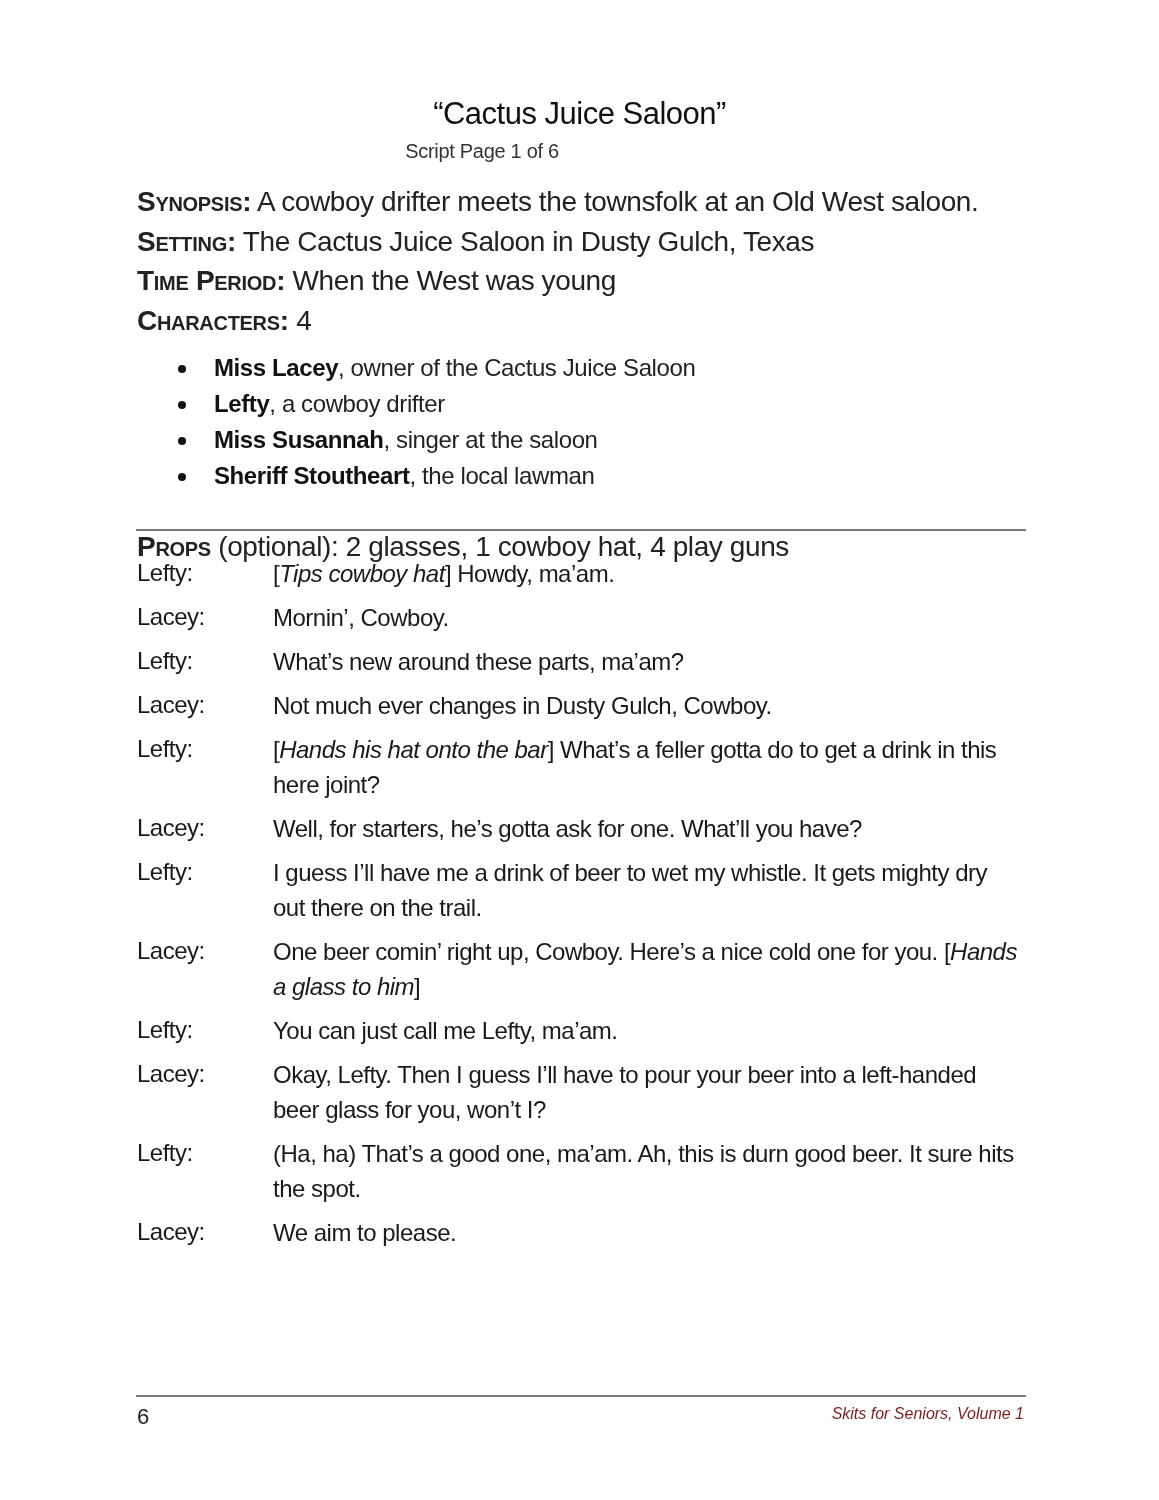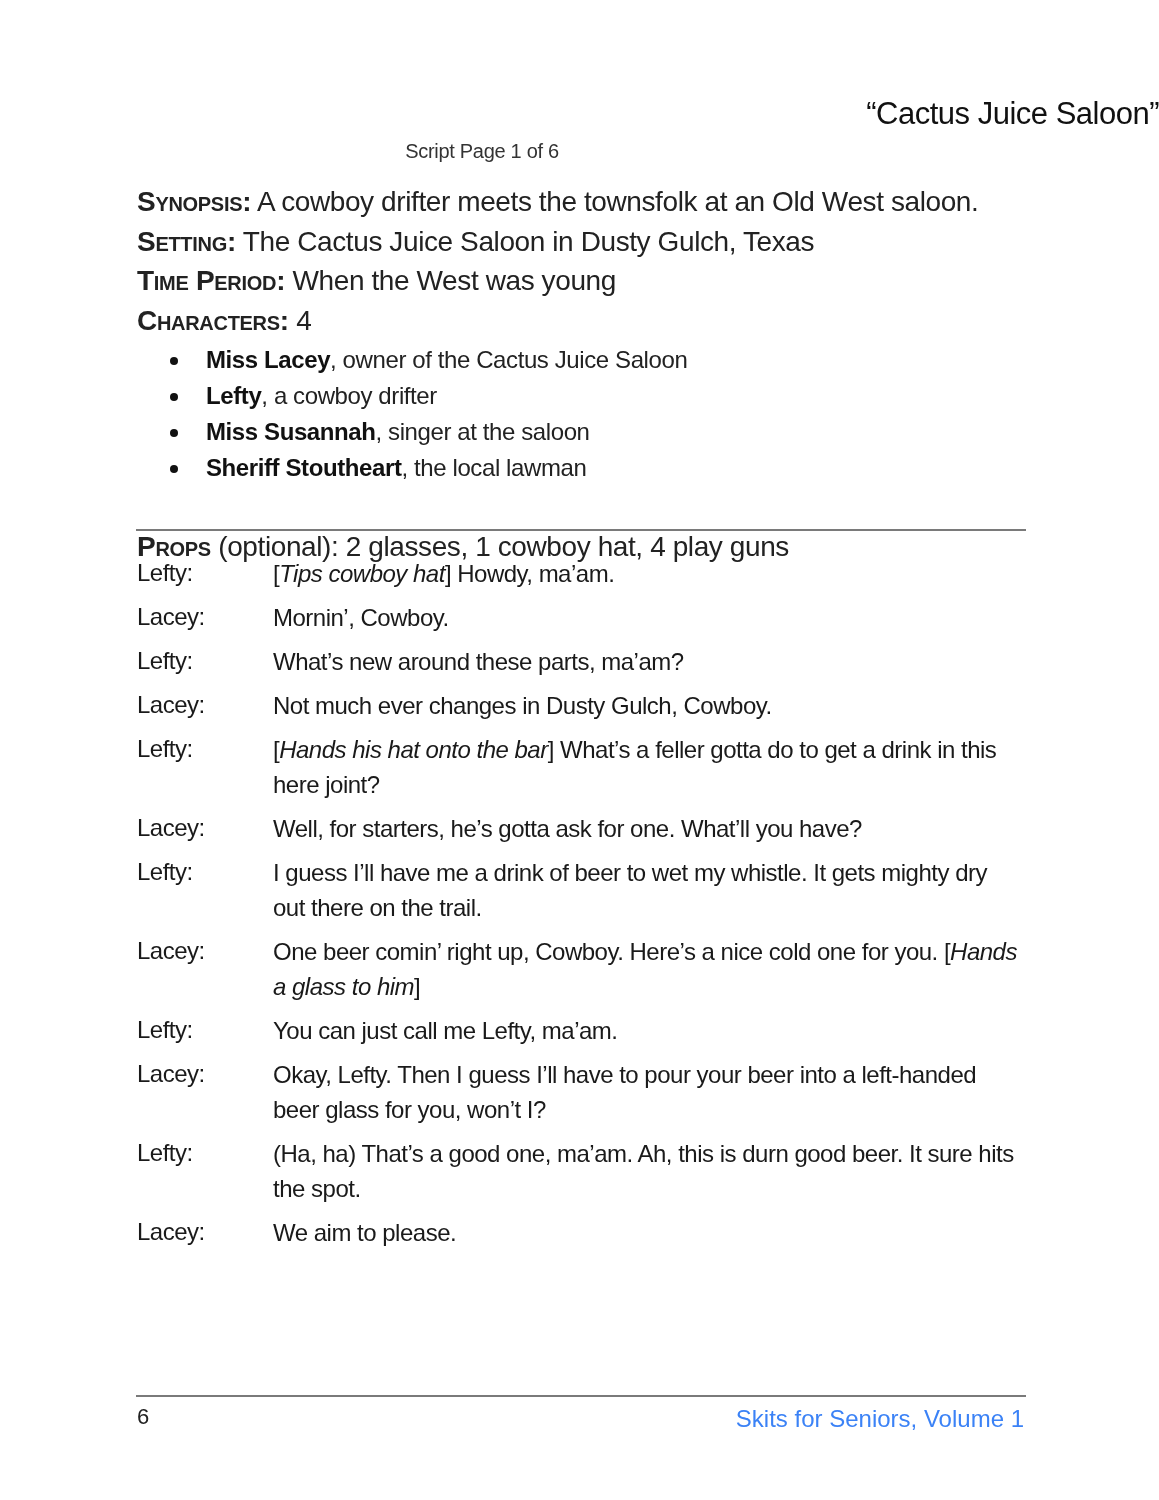--- a/index.html
+++ b/index.html
@@ -1,48 +1,48 @@
 <!DOCTYPE html>
 <html><head>
   <meta charset="utf-8">
   <style>
     html, body { margin: 0; padding: 0; background: #ffffff; }
     body { width: 1159px; height: 1500px; position: relative; overflow: hidden;
            font-family: "Liberation Sans", "DejaVu Sans", sans-serif; color: #1a1a1a; }
     .page { position: absolute; left: 0; top: 0; width: 1159px; height: 1500px; }
 
-    .title { position: absolute; top: 96px; left: 0; width: 1159px; text-align: right;
+    .title { position: absolute; top: 96px; left: 0; width: 1159px; text-align: center;
              font-size: 31px; letter-spacing: -0.5px; color: #111; }
     .subtitle { position: absolute; top: 140px; left: 0; width: 964px; text-align: center;
                 font-size: 20px; color: #333; letter-spacing: -0.3px; }
 
     .meta { position: absolute; left: 137px; width: 890px; font-size: 28px; letter-spacing: -0.4px; color: #222; }
     .meta .lbl { font-weight: bold; font-variant: small-caps; letter-spacing: -0.3px; }
     .m-syn { top: 186px; }
     .m-set { top: 226px; }
     .m-time { top: 265px; }
     .m-char { top: 305px; }
 
-    .cast { position: absolute; left: 170px; top: 345px; margin: 0; padding: 0; list-style: none; }
+    .cast { position: absolute; left: 170px; top: 345px; margin: 8px; padding: 0; list-style: none; }
     .cast li { font-size: 24px; letter-spacing: -0.4px; height: 36px; line-height: 30px; position: relative; padding-left: 36px; color: #222; }
     .cast li .bullet { position: absolute; left: 0; top: 12px; width: 8px; height: 8px; border-radius: 50%; background: #111; }
     .cast li b { font-weight: bold; color: #111; }
 
     .m-props { top: 495px; margin-top: 36px; }
     .rule-top { position: absolute; left: 136px; top: 529px; width: 890px; height: 0; border-top: 2px solid #7a7a7a; }
 
     .dialogue { position: absolute; left: 137px; top: 557px; width: 890px; }
     .line { display: flex; margin-bottom: 10px; }
     .speaker { width: 136px; flex: 0 0 136px; font-size: 24px; letter-spacing: -0.5px; line-height: 32px; color: #1a1a1a; }
     .speech { width: 750px; font-size: 24px; letter-spacing: -0.5px; line-height: 35px; color: #1a1a1a; font-weight: 500; margin-top: -1px; }
     .speech i { font-style: italic; }
 
     .rule-bottom { position: absolute; left: 136px; top: 1395px; width: 890px; height: 0; border-top: 2px solid #7a7a7a; }
     .page-num { position: absolute; left: 137px; top: 1404px; font-size: 22px; color: #222; }
-    .book-title { position: absolute; right: 135px; top: 1405px; font-size: 24px; color: #3b82f6; }
+    .book-title { position: absolute; right: 135px; top: 1405px; font-size: 16px; font-style: italic; color: #7f1d1d; }
   </style>
 </head>
 <body>
 
 <div class="page">
 
   <div class="title">“Cactus Juice Saloon”</div>
   <div class="subtitle">Script Page 1 of 6</div>
 
   <div class="meta m-syn"><span class="lbl">Synopsis:</span><span> A cowboy drifter meets the townsfolk at an Old West saloon.</span></div>

